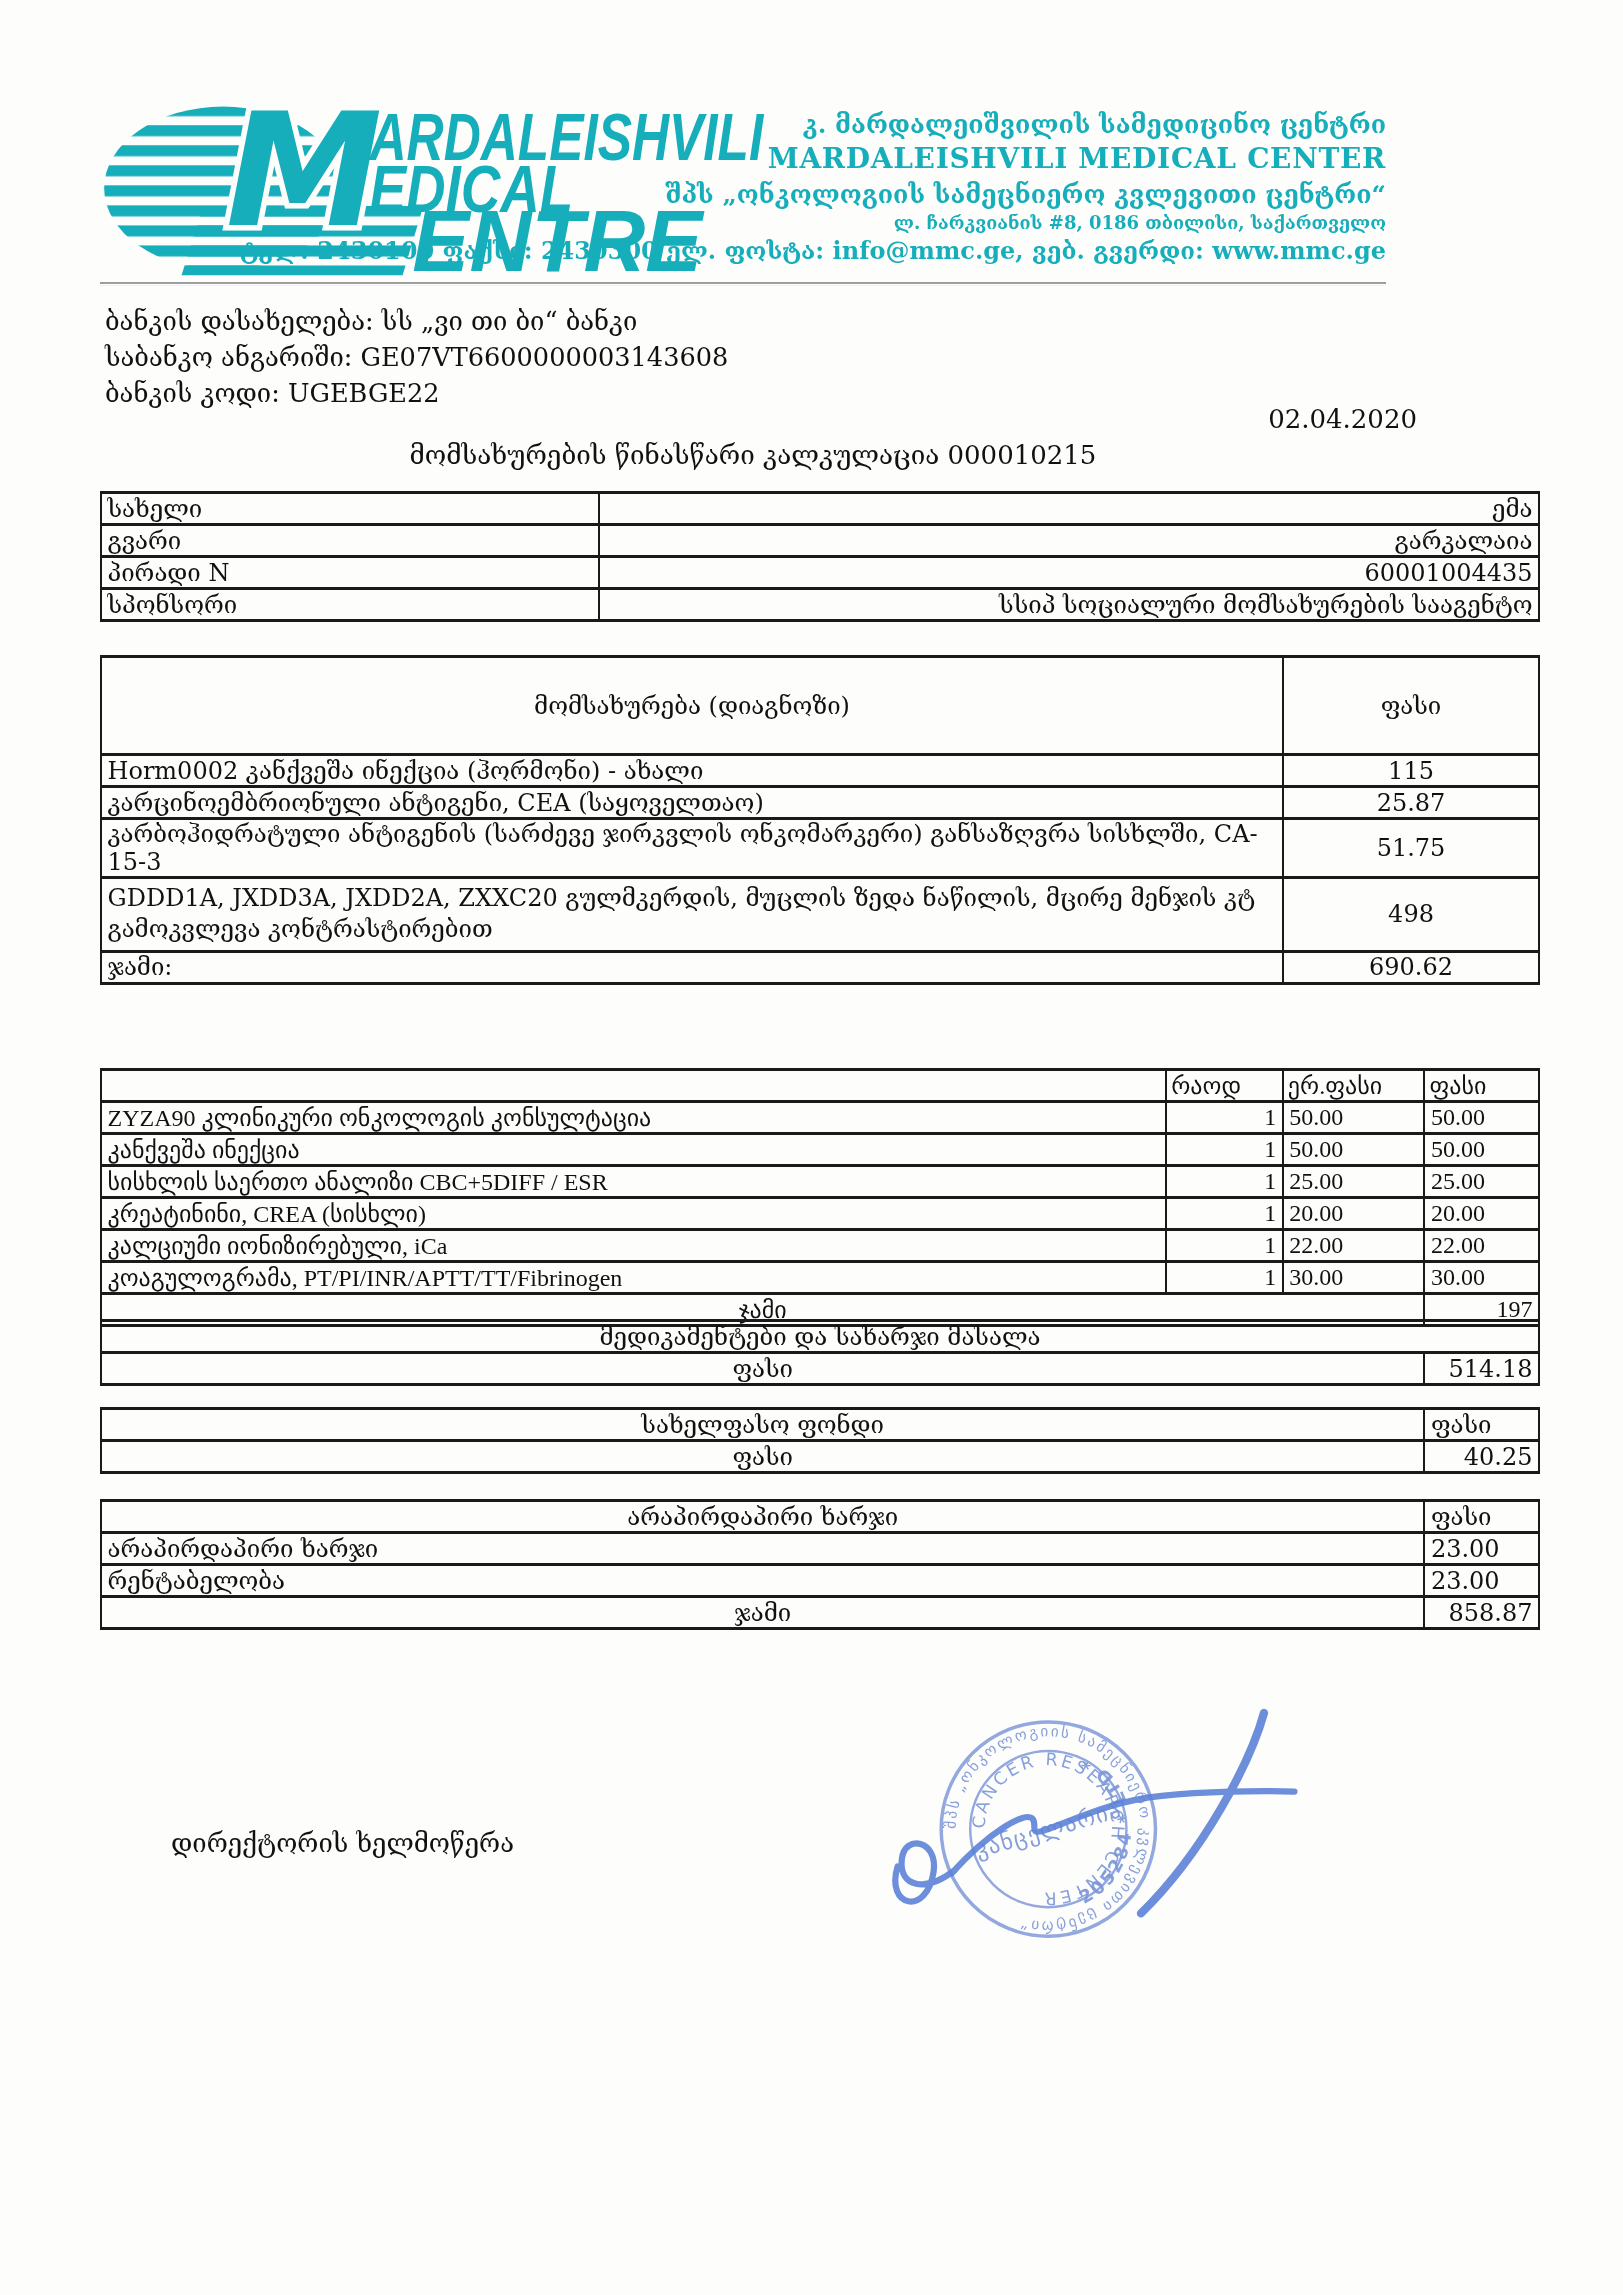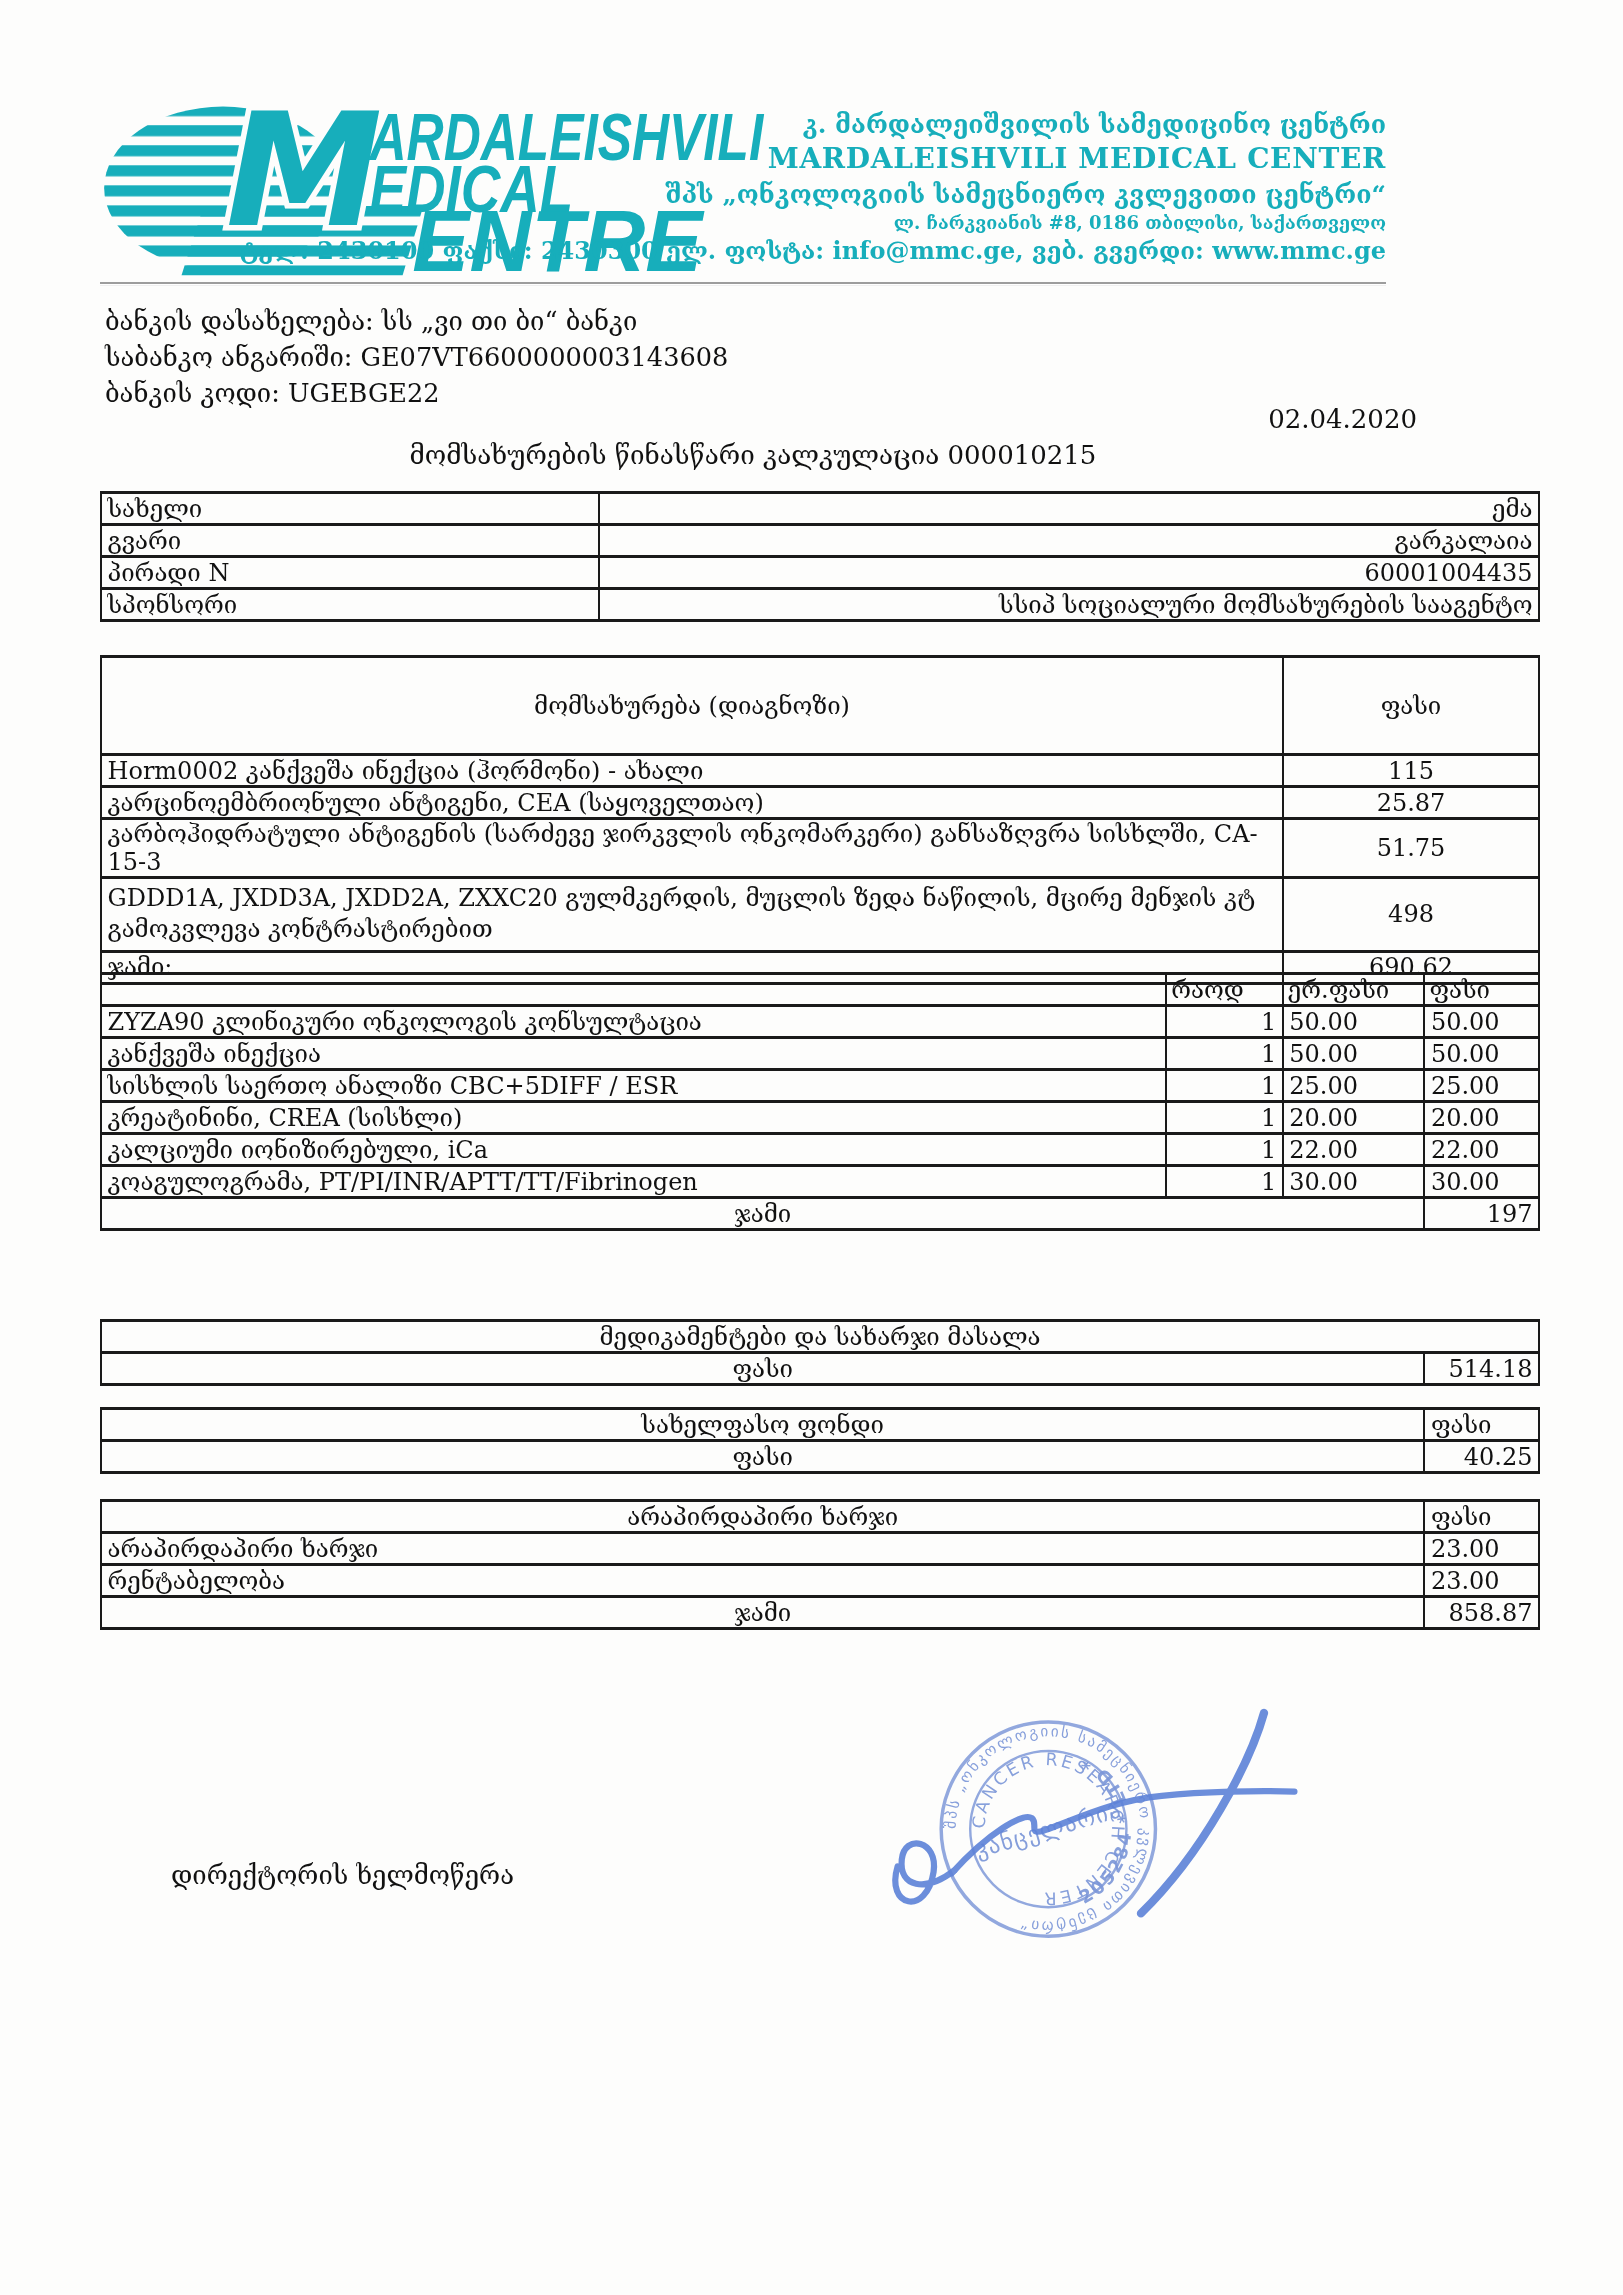--- a/index.html
+++ b/index.html
@@ -43,28 +43,28 @@
     overflow:hidden;
   }
   td.left{text-align:left;}
   td.right{text-align:right;}
   td.center{text-align:center;}
   td.noborder{border:none;}
   .t-patient{top:491px;}
   .t-services{top:655px;}
   .t-services td.hdr{height:95px;text-align:center;}
   .t-services td.wrap{height:auto;padding:4.1px 5.5px;line-height:1.3;}
-  .t-breakdown{top:972px;}
+  .t-breakdown{top:1068px;font-family:Liberation Serif, serif;}
   .t-breakdown td.hcell{padding-left:4.1px;}
   .t-total td{height:33px;}
   .t-medicines{top:1319px;}
   .t-salary{top:1407px;}
   .t-indirect{top:1499px;}
   
-  .sig-label{position:absolute;left:171px;top:1828px;font-size:25.6px;margin-top:32px;}
+  .sig-label{position:absolute;left:171px;top:1828px;font-size:25.6px;}
   .stamp-svg{position:absolute;left:816px;top:1659px;}
 </style>
 </head>
 <body>
 
 <div class="page">
 
   <svg class="logo-svg" width="760" height="180" viewBox="0 0 1100 260">
     <defs>
       <pattern id="stripes" width="12" height="29" patternUnits="userSpaceOnUse">

